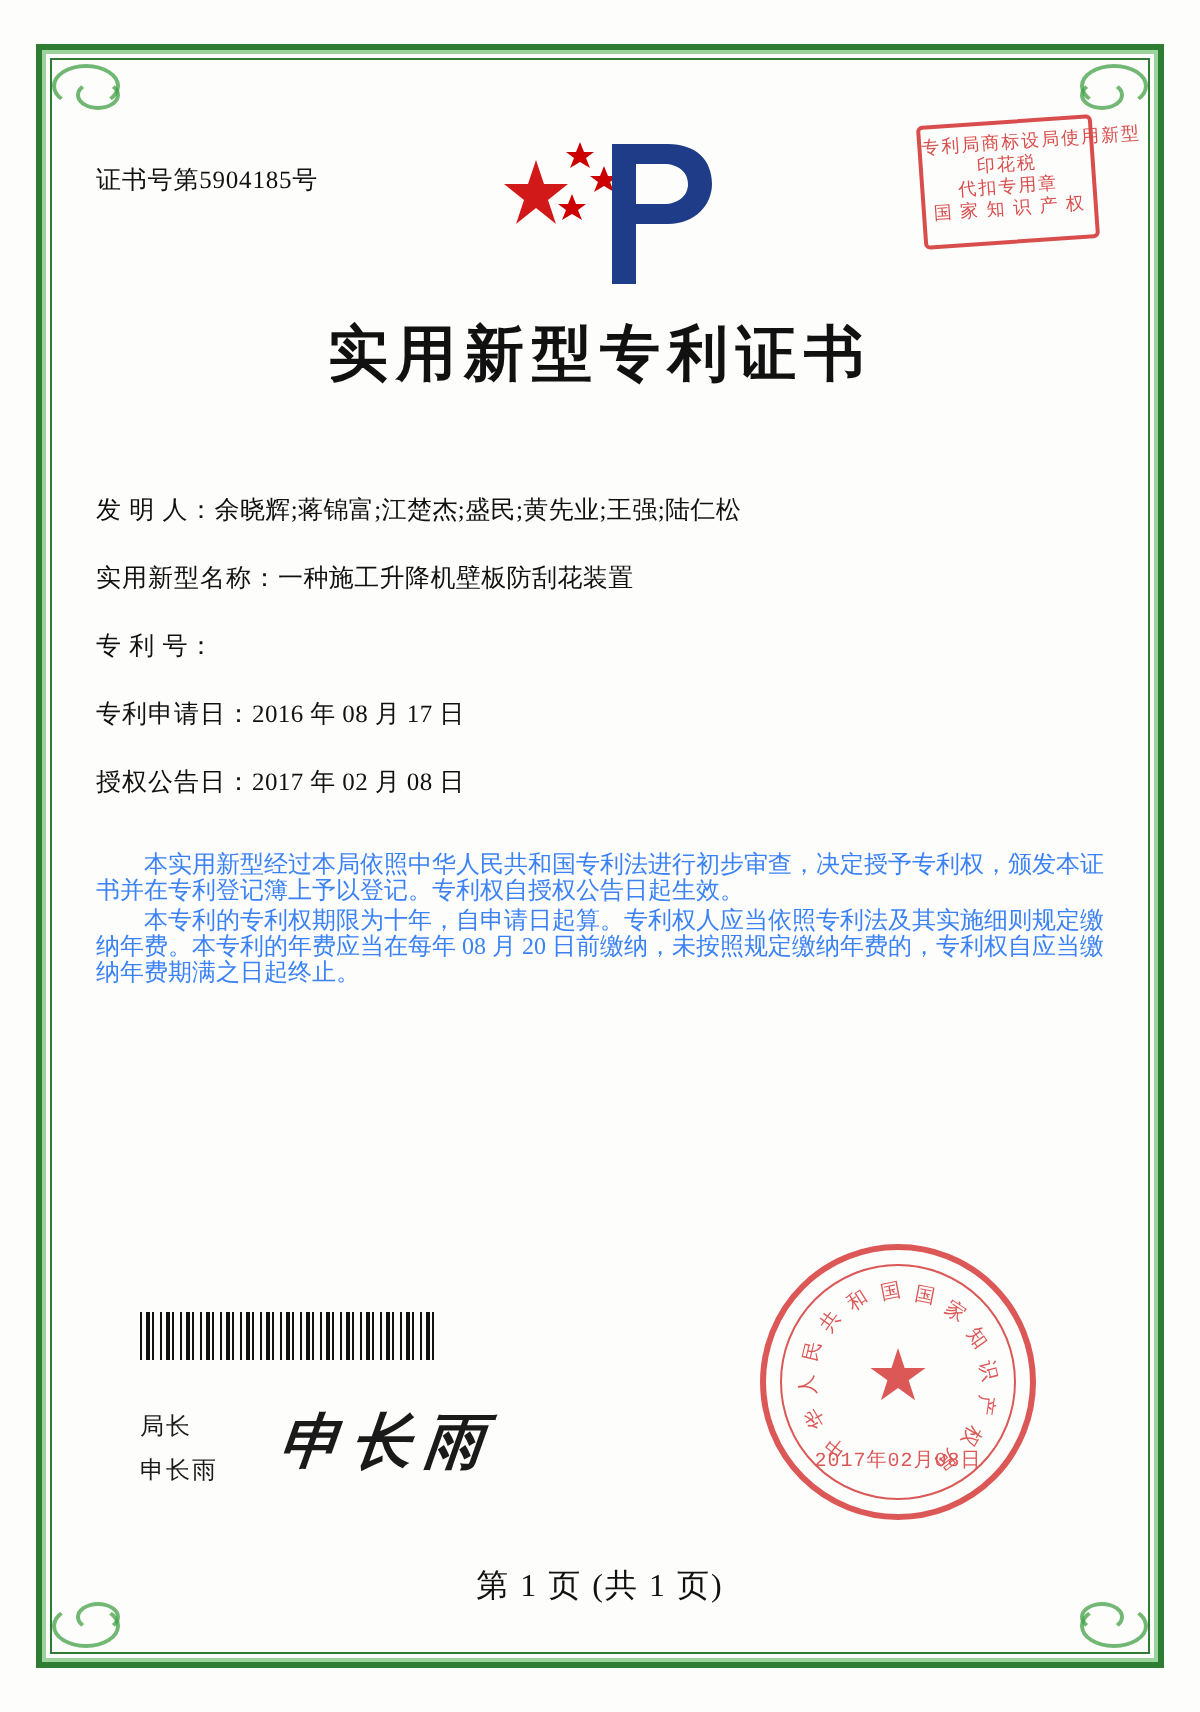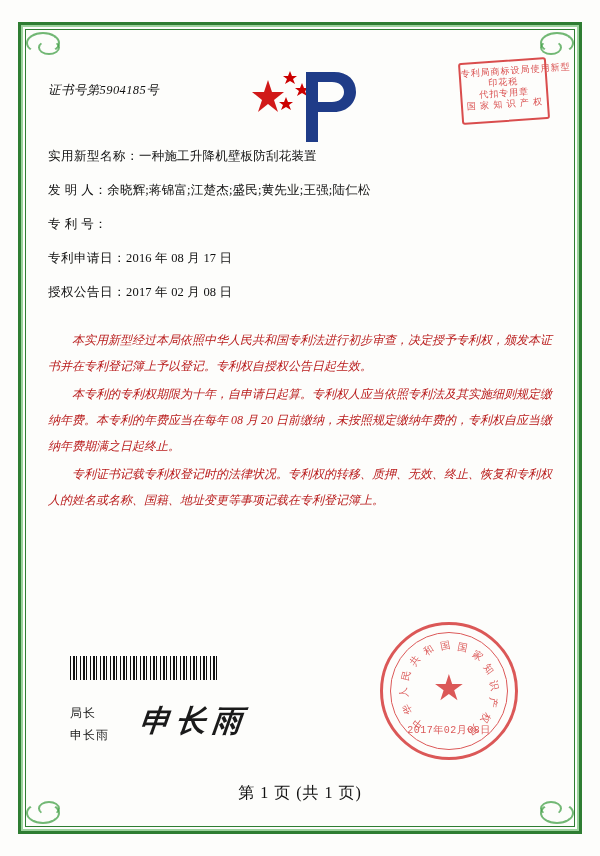--- a/index.html
+++ b/index.html
@@ -78,21 +78,20 @@
     top: 60px;
     right: 48px;
     bottom: 48px;
   }
 
   .cert-no {
     font-size: 12.5px;
     letter-spacing: .4px;
     color: #111;
     margin-top: 22px;
-    font-style: italic;
   }
 
   
   .logo {
     position: absolute;
     left: 196px;
     top: 6px;
     width: 120px;
     height: 88px;
   }
@@ -143,24 +142,23 @@
     white-space: nowrap;
     letter-spacing: .5px;
   }
   .field-value {
     letter-spacing: .2px;
   }
 
   .body-text {
     margin-top: 18px;
     font-size: 12px;
-    line-height: 26px;
+    line-height: 13px;
     text-align: justify;
-    color: #b91c1c;
-    font-style: italic;
+    color: #3b82f6;
   }
   .body-text p {
     margin: 0 0 2px 0;
     text-indent: 24px;
   }
 
   
   .barcode {
     position: absolute;
     left: 22px;
@@ -286,49 +284,49 @@
       </svg>
     </div>
 
     <div class="seal-square">
       <div>专利局商标设局使用新型</div>
       <div>印花税</div>
       <div>代扣专用章</div>
       <div>国 家 知 识 产 权</div>
     </div>
 
+    <div class="title">实用新型专利证书</div>
 
     <div class="fields">
+      <div class="field-row">
+        <span class="field-label">发 明 人：</span>
+        <span class="field-value">余晓辉;蒋锦富;江楚杰;盛民;黄先业;王强;陆仁松</span>
+      </div>
       <div class="field-row">
         <span class="field-label">实用新型名称：</span>
         <span class="field-value">一种施工升降机壁板防刮花装置</span>
-      </div>
-      <div class="field-row">
-        <span class="field-label">发 明 人：</span>
-        <span class="field-value">余晓辉;蒋锦富;江楚杰;盛民;黄先业;王强;陆仁松</span>
       </div>
       <div class="field-row">
         <span class="field-label">专 利 号：</span>
       </div>
       <div class="field-row">
         <span class="field-label">专利申请日：</span>
         <span class="field-value">2016 年 08 月 17 日</span>
       </div>
       <div class="field-row">
       </div>
       <div class="field-row">
         <span class="field-label">授权公告日：</span>
         <span class="field-value">2017 年 02 月 08 日</span>
       </div>
     </div>
 
     <div class="body-text">
       <p>本实用新型经过本局依照中华人民共和国专利法进行初步审查，决定授予专利权，颁发本证书并在专利登记簿上予以登记。专利权自授权公告日起生效。</p>
       <p>本专利的专利权期限为十年，自申请日起算。专利权人应当依照专利法及其实施细则规定缴纳年费。本专利的年费应当在每年 08 月 20 日前缴纳，未按照规定缴纳年费的，专利权自应当缴纳年费期满之日起终止。</p>
-      <p>专利证书记载专利权登记时的法律状况。专利权的转移、质押、无效、终止、恢复和专利权人的姓名或名称、国籍、地址变更等事项记载在专利登记簿上。</p>
     </div>
 
     <div class="barcode"></div>
 
     <div class="sign-block">
       <div>局长</div>
       <div>申长雨</div>
     </div>
     <div class="handwriting">申长雨</div>
 

